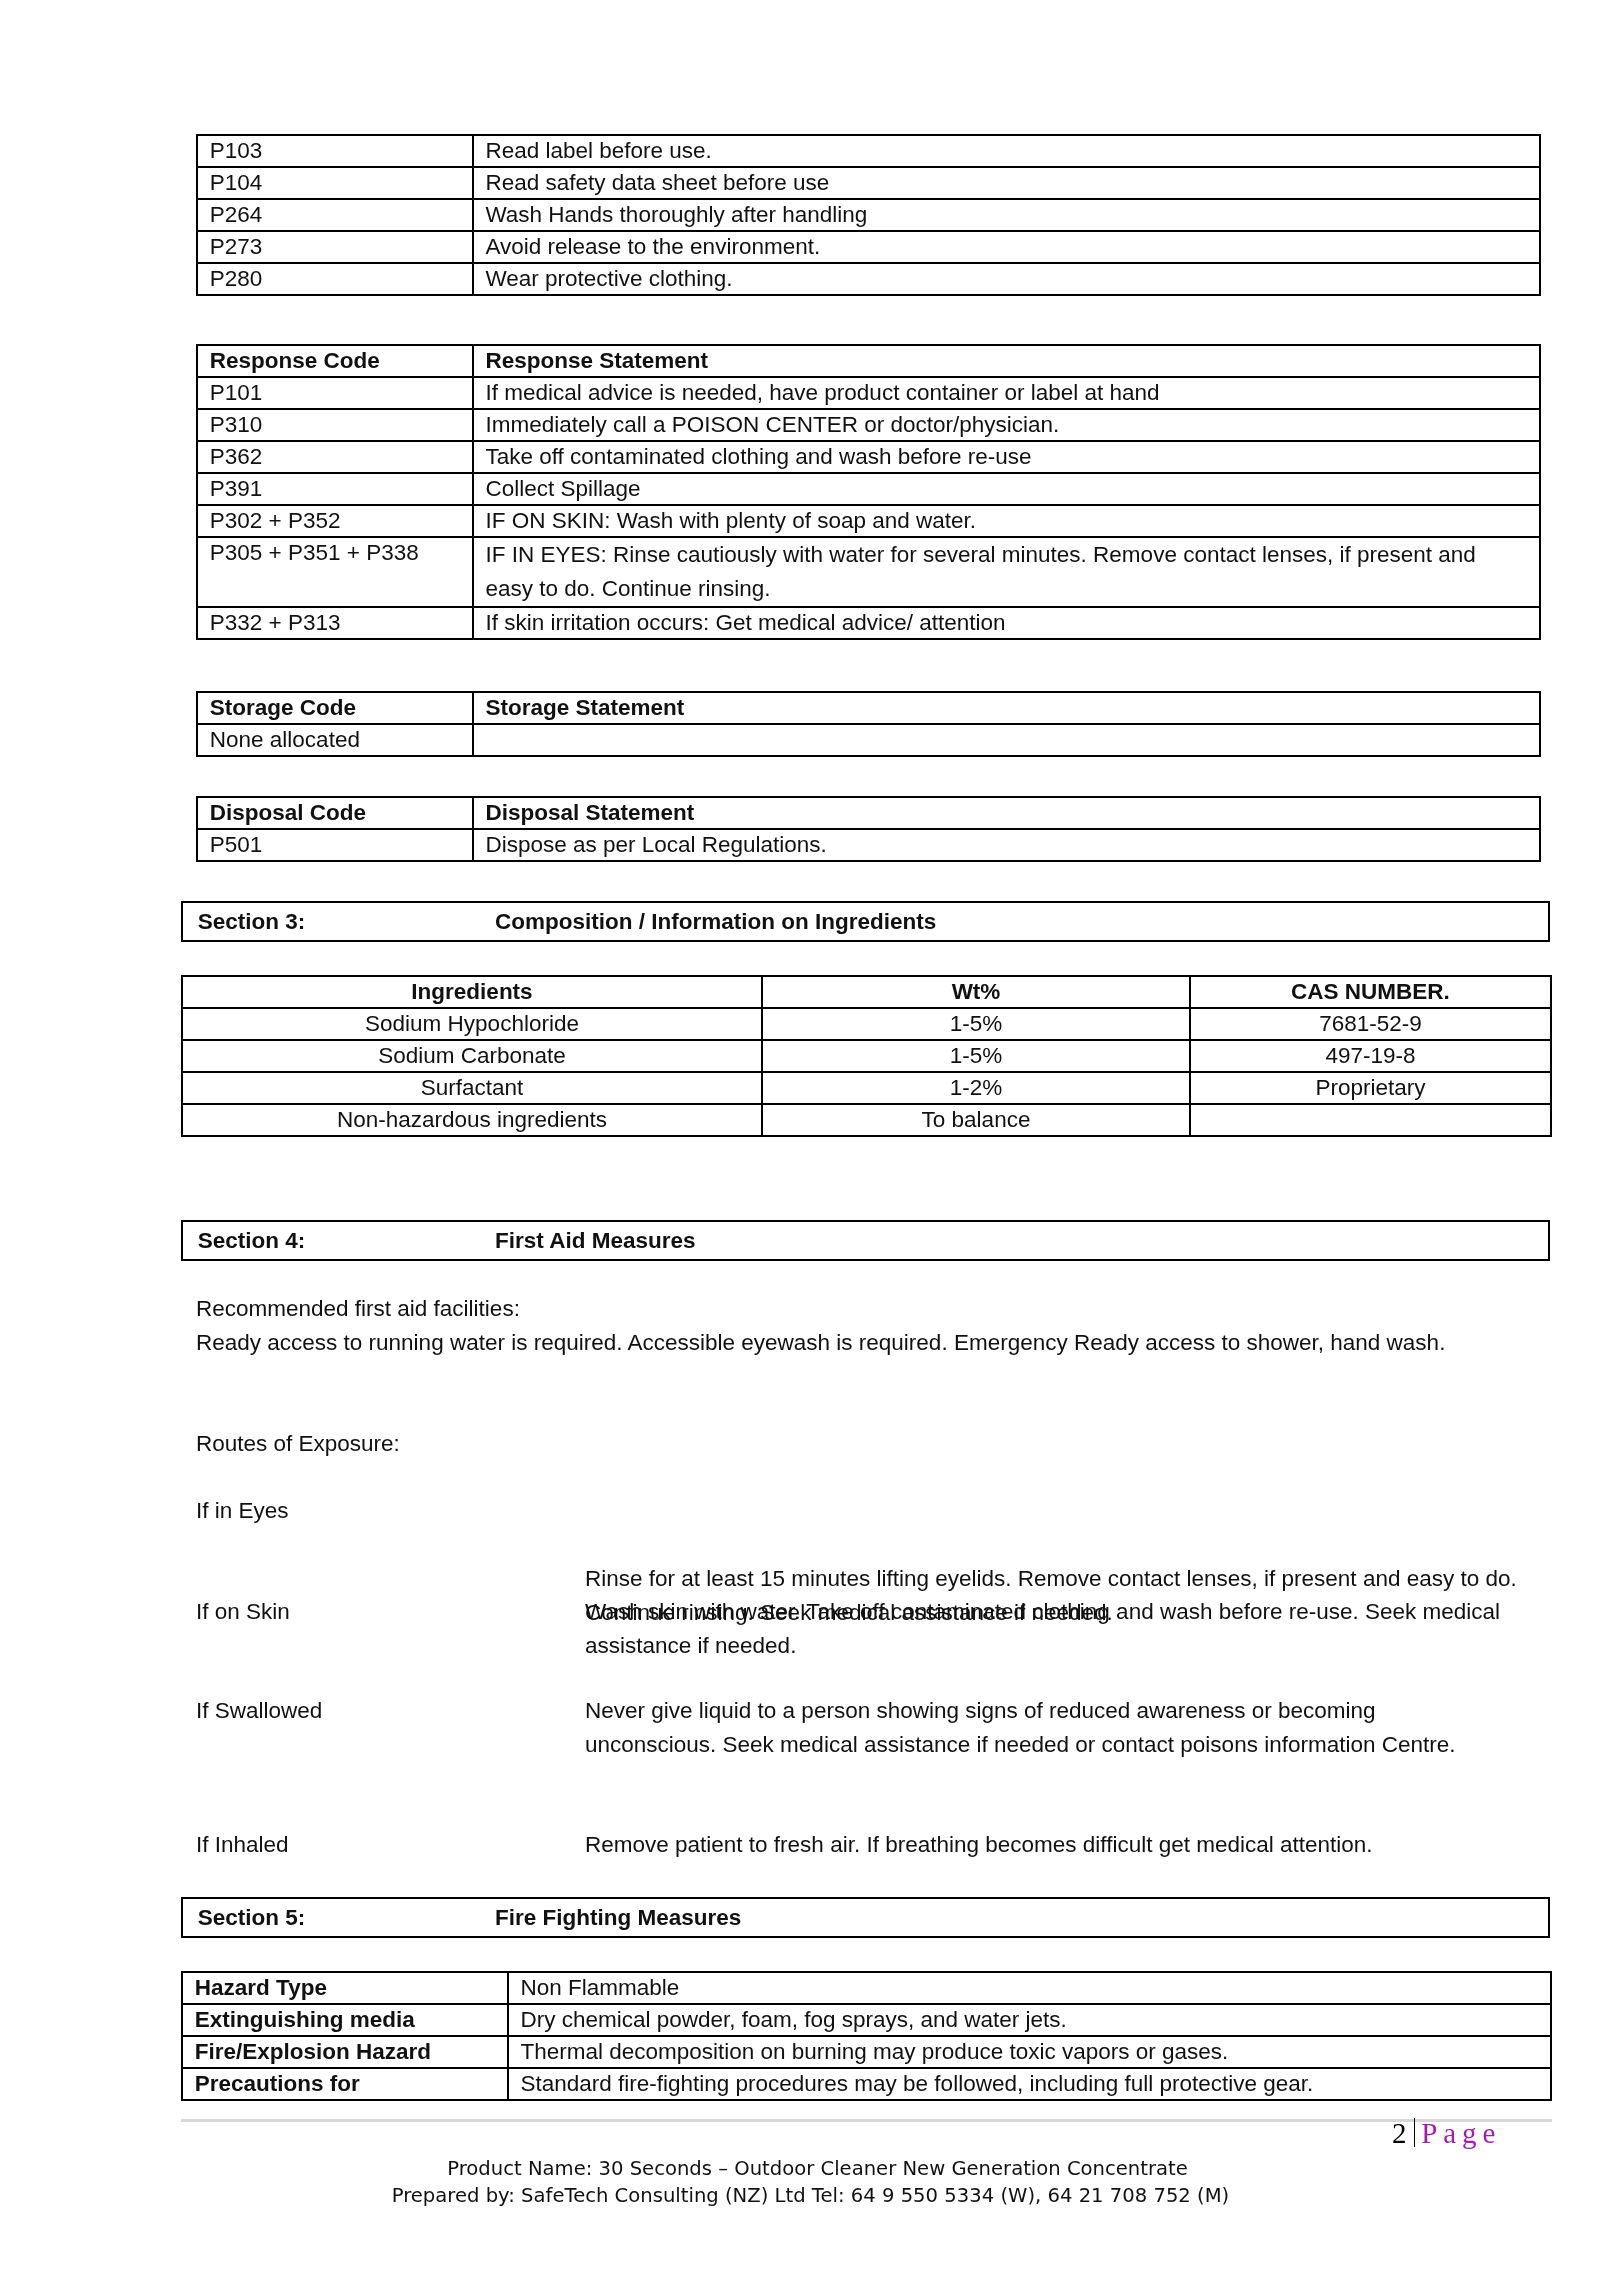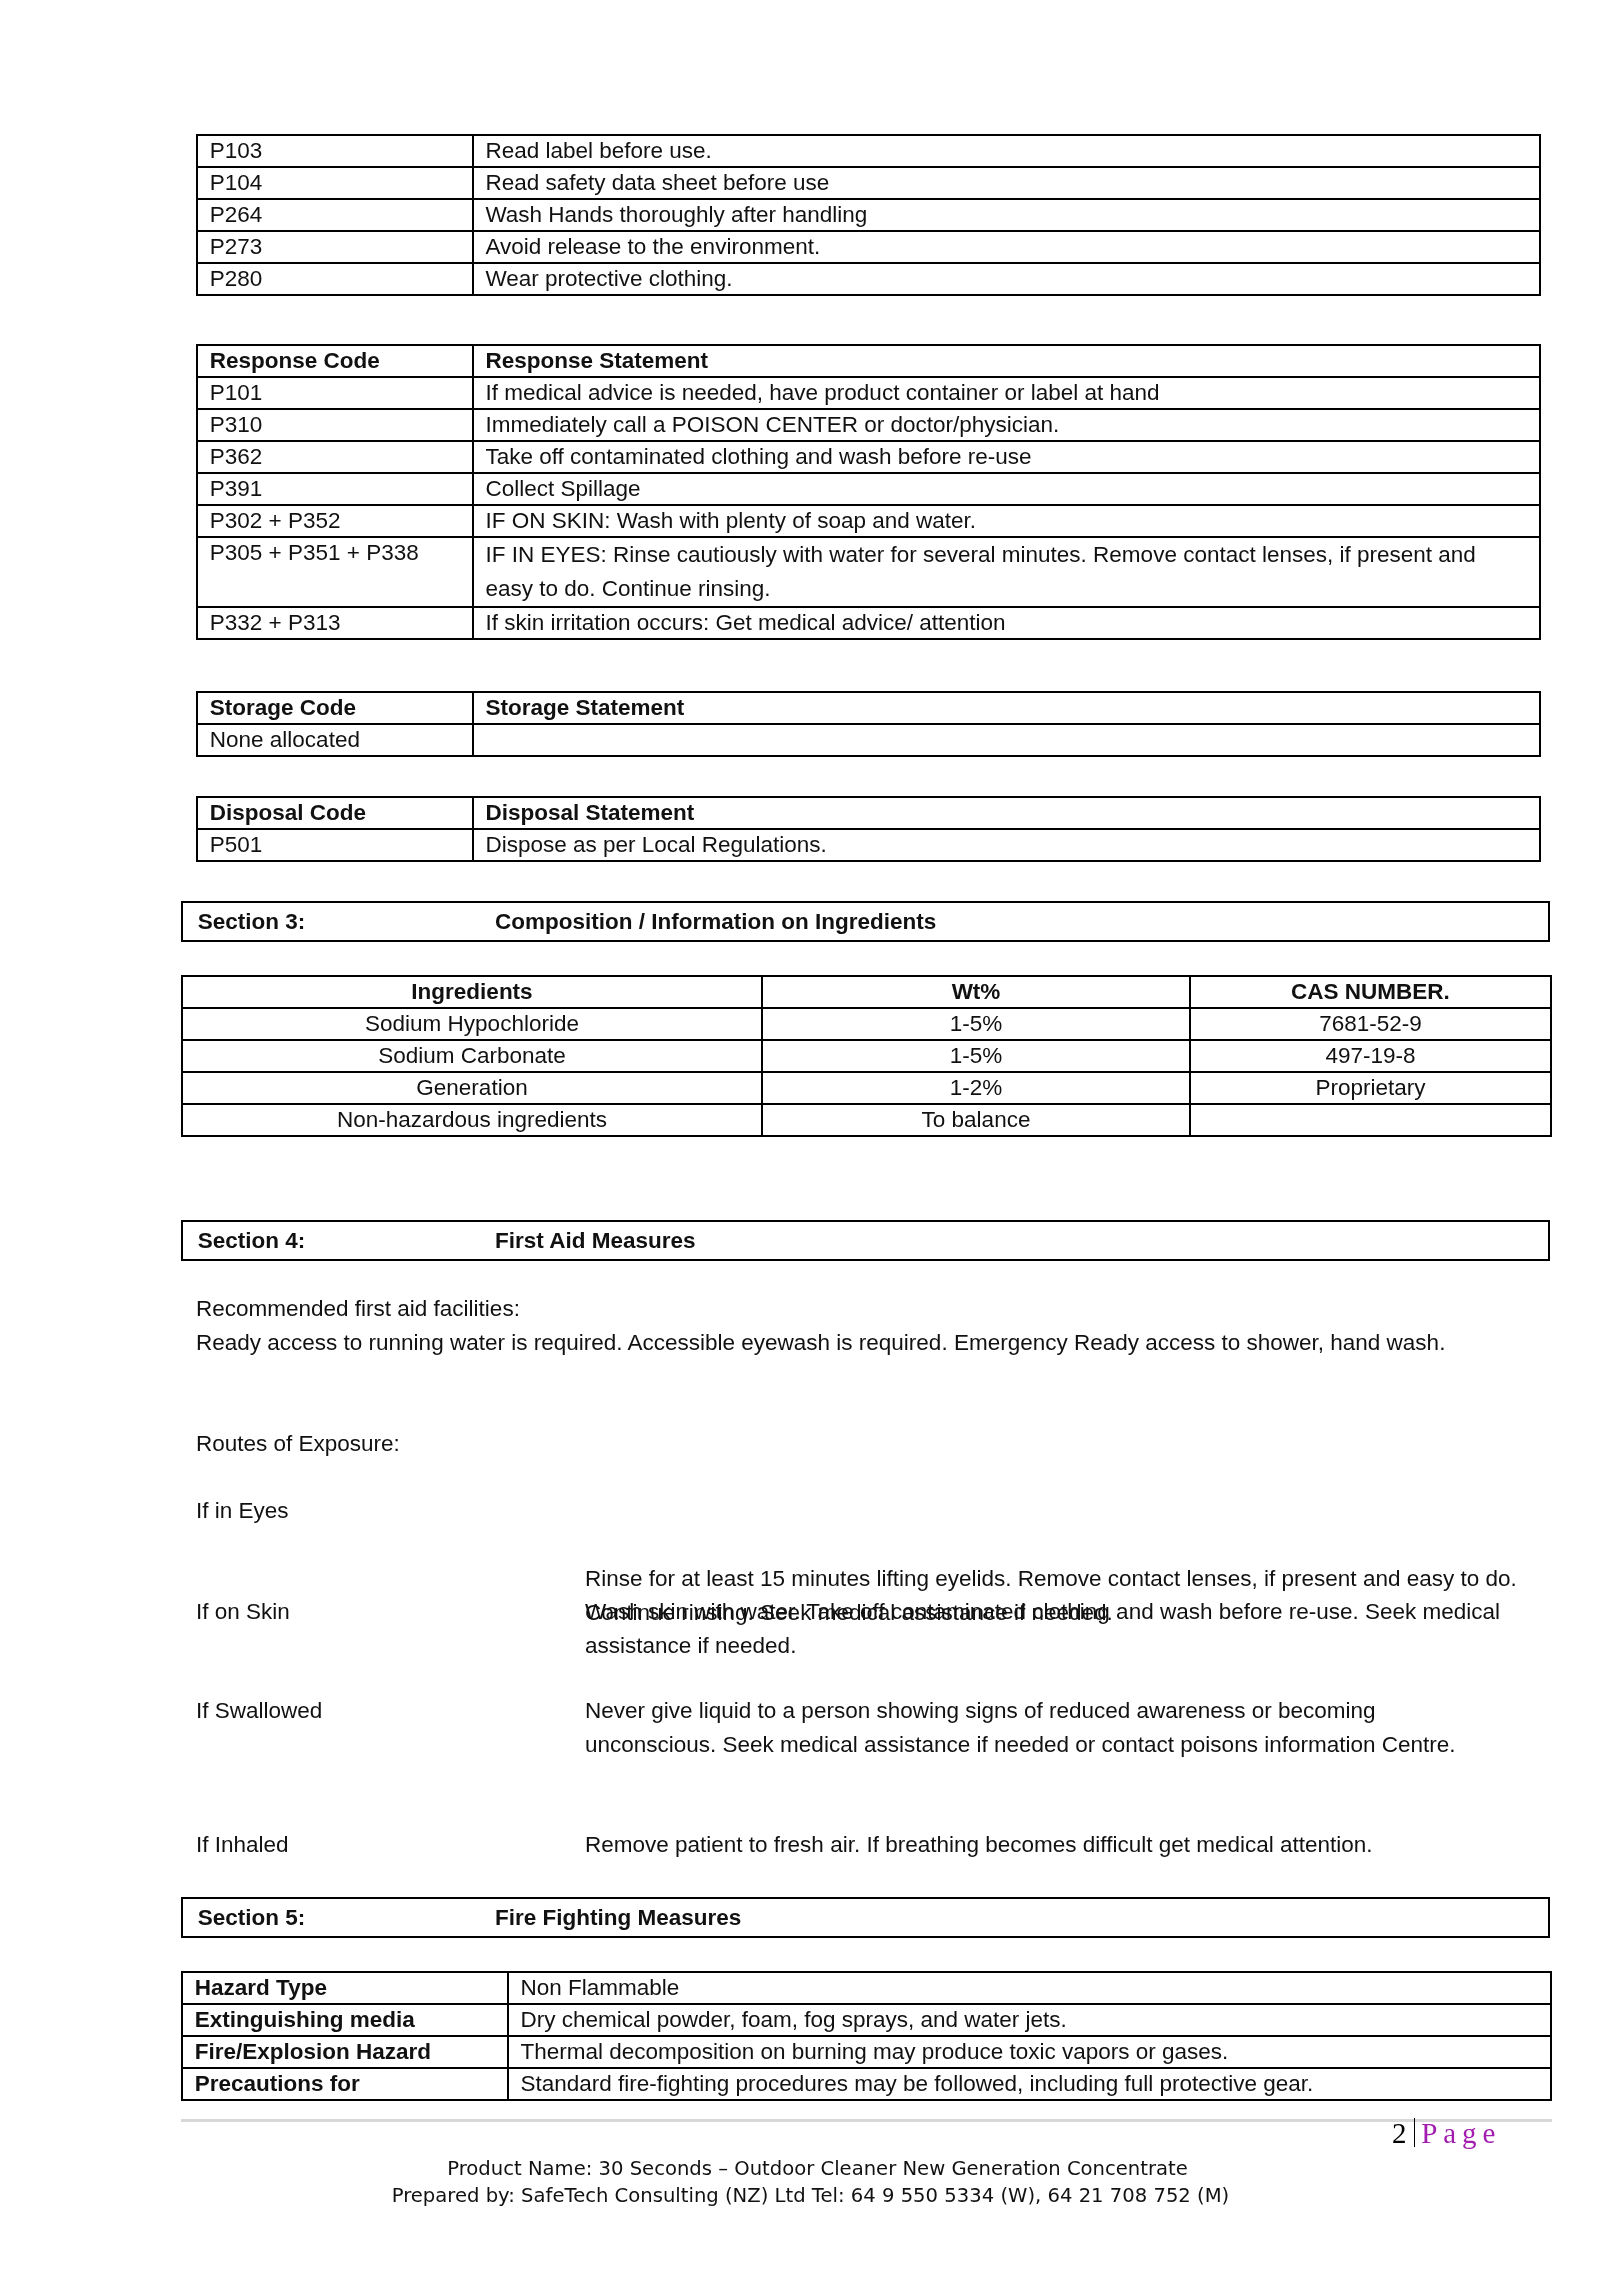--- a/index.html
+++ b/index.html
@@ -149,21 +149,21 @@
         <td>Sodium Hypochloride</td>
         <td>1-5%</td>
         <td>7681-52-9</td>
       </tr>
     <tr>
         <td>Sodium Carbonate</td>
         <td>1-5%</td>
         <td>497-19-8</td>
       </tr>
     <tr>
-        <td>Generation</td>
+        <td>Surfactant</td>
         <td>1-2%</td>
         <td>Proprietary</td>
       </tr>
     <tr>
         <td>Non-hazardous ingredients</td>
         <td>To balance</td>
         <td></td>
       </tr>
   </tbody>
 </table>

